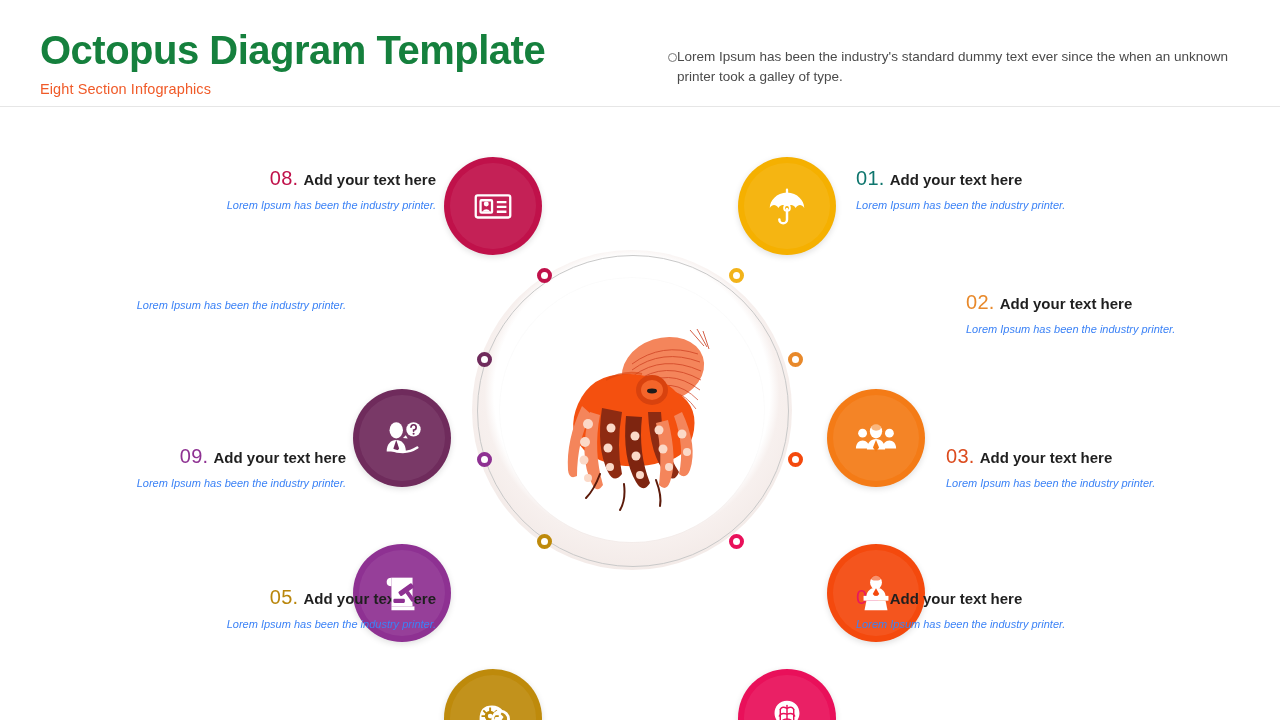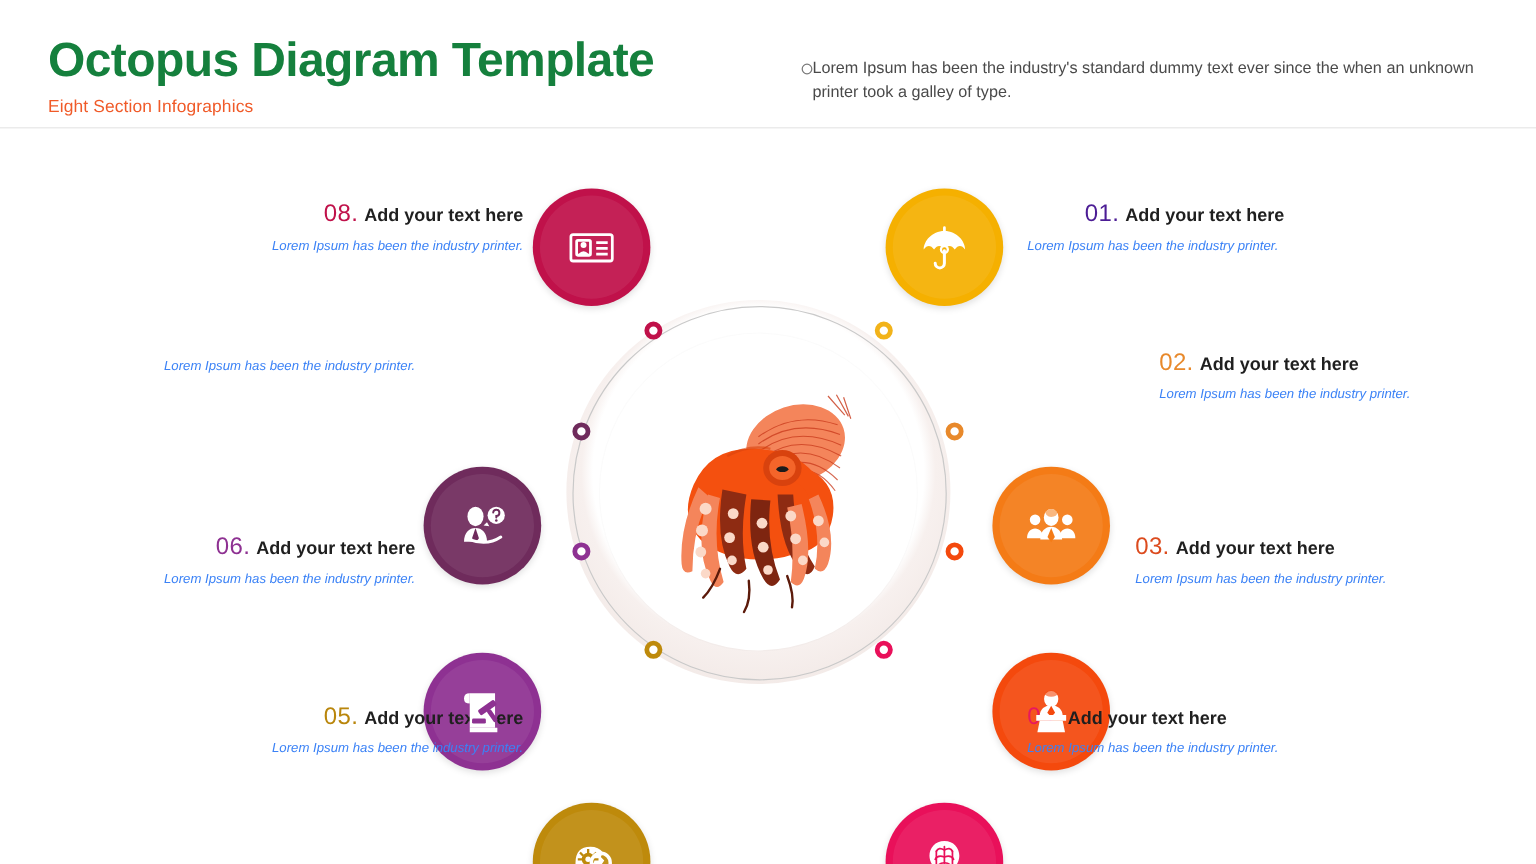--- a/index.html
+++ b/index.html
@@ -415,39 +415,39 @@
 
   <div class="item-text left" style="left:166px; top:60px;">
     <div class="item-head">
       <span class="item-num" style="color:#C0114A;">08.</span><span class="item-title">Add your text here</span>
     </div>
     <div class="item-desc">Lorem Ipsum has been the industry printer.</div>
   </div>
 
   <div class="item-text right" style="left:856px; top:60px;">
     <div class="item-head">
-      <span class="item-num" style="color:#4c1d95;margin-left:48px;">01.</span><span class="item-title">Add your text here</span>
+      <span class="item-num" style="color:#0f766e;">01.</span><span class="item-title">Add your text here</span>
     </div>
     <div class="item-desc">Lorem Ipsum has been the industry printer.</div>
   </div>
 
   <div class="item-text left" style="left:76px; top:184px;">
     <div class="item-desc">Lorem Ipsum has been the industry printer.</div>
   </div>
 
   <div class="item-text right" style="left:966px; top:184px;">
     <div class="item-head">
       <span class="item-num" style="color:#E8892B;">02.</span><span class="item-title">Add your text here</span>
     </div>
     <div class="item-desc">Lorem Ipsum has been the industry printer.</div>
   </div>
 
   <div class="item-text left" style="left:76px; top:338px;">
     <div class="item-head">
-      <span class="item-num" style="color:#8E3192;">06.</span><span class="item-title">Add your text here</span>
+      <span class="item-num" style="color:#8E3192;">09.</span><span class="item-title">Add your text here</span>
     </div>
     <div class="item-desc">Lorem Ipsum has been the industry printer.</div>
   </div>
 
   <div class="item-text right" style="left:946px; top:338px;">
     <div class="item-head">
       <span class="item-num" style="color:#DC4B1E;">03.</span><span class="item-title">Add your text here</span>
     </div>
     <div class="item-desc">Lorem Ipsum has been the industry printer.</div>
   </div>

